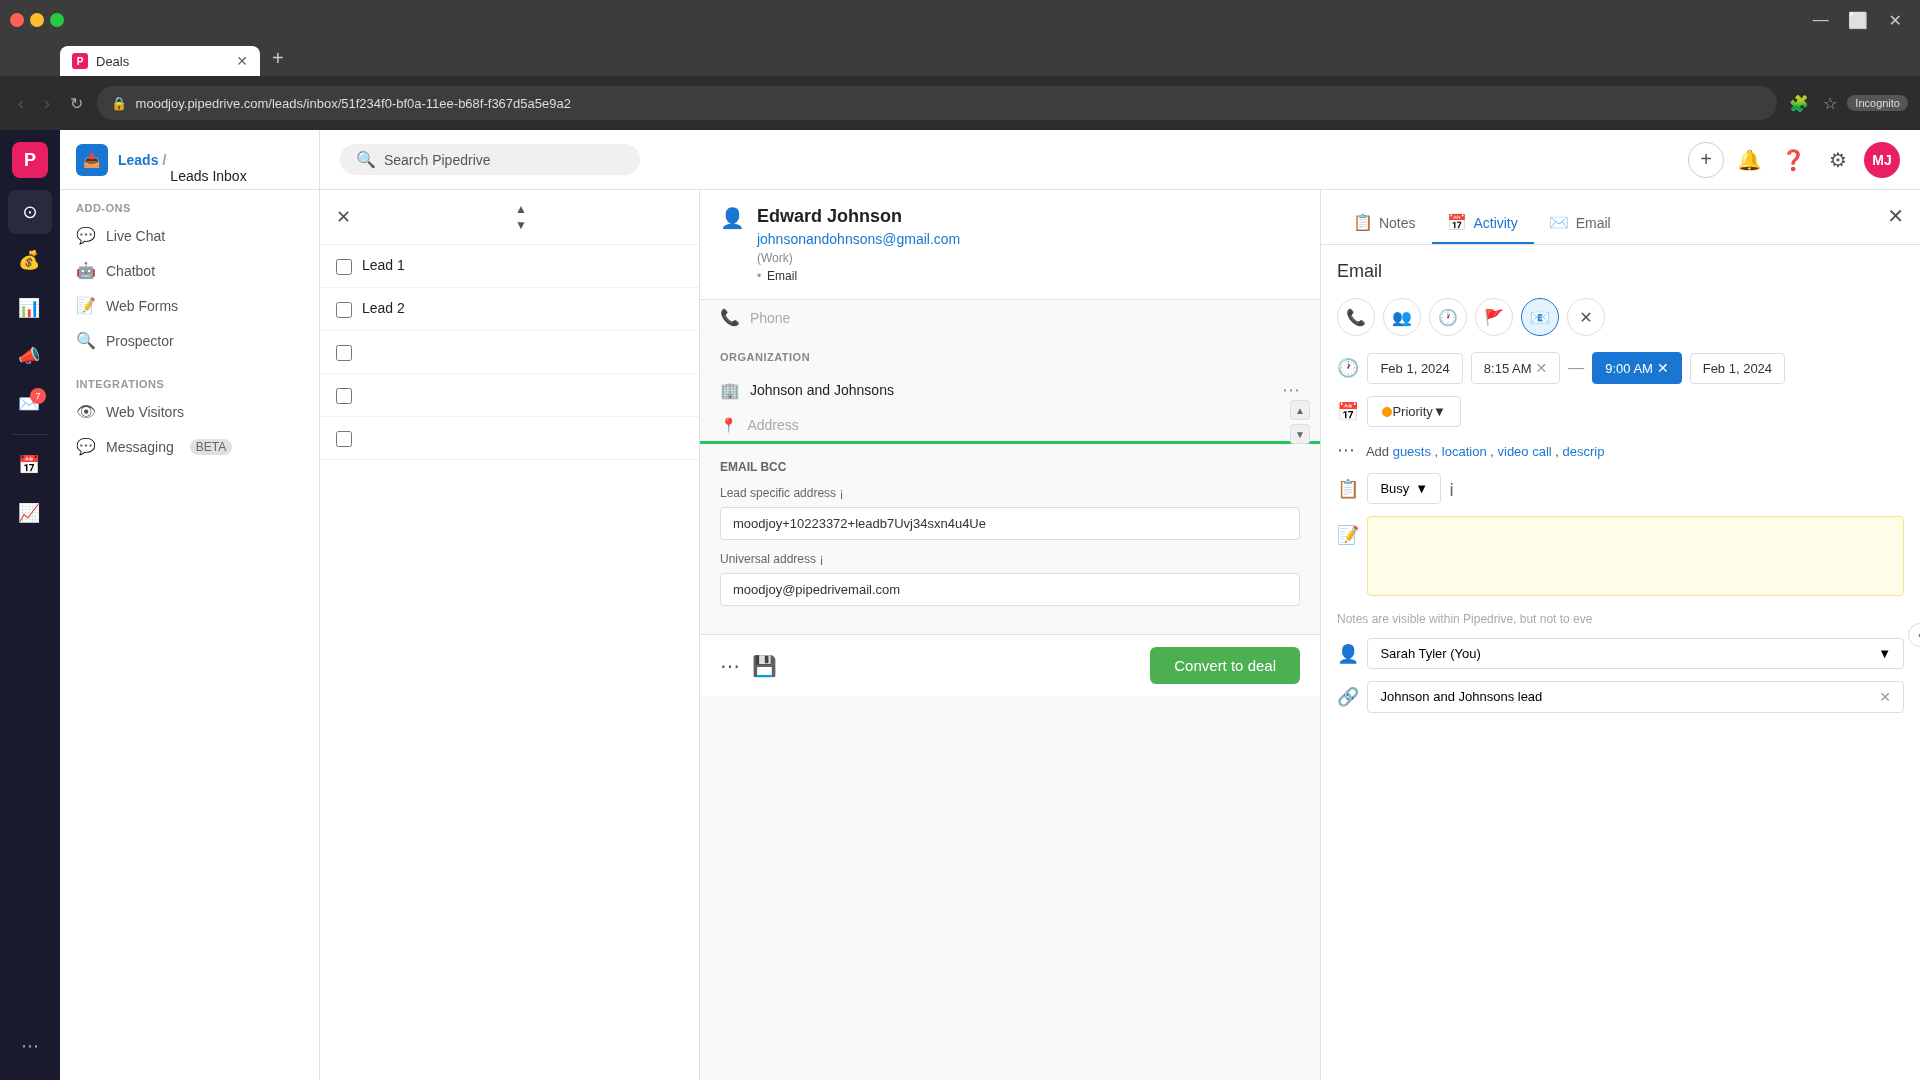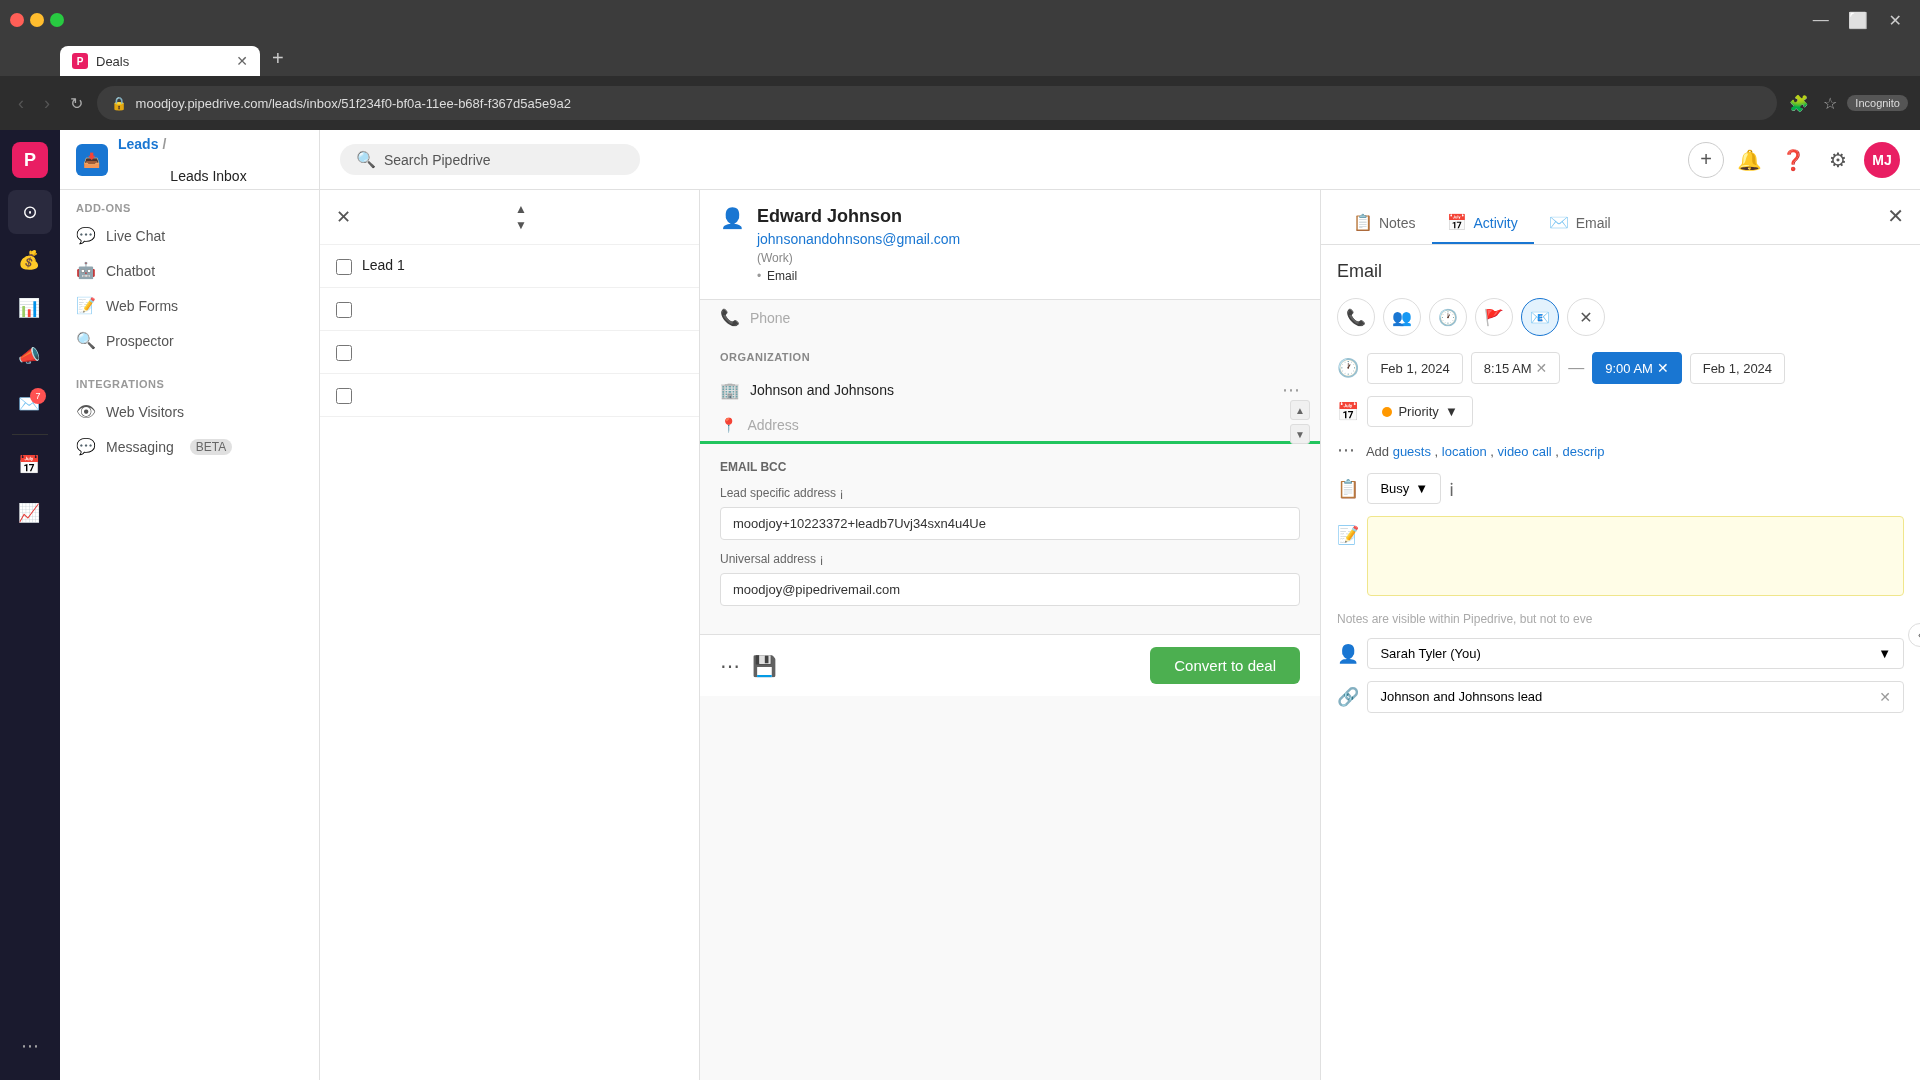--- a/index.html
+++ b/index.html
@@ -164,21 +164,21 @@
 
     
     .sidebar {
       width: 260px;
       background: #fff;
       border-right: 1px solid #e0e0e0;
       display: flex;
       flex-direction: column;
     }
     .breadcrumb {
-      display: flex; gap: 4px; font-size: 14px; color: #555;
+      display: flex; align-items: center; gap: 4px; font-size: 14px; color: #555;
     }
     .breadcrumb-link { color: #1976d2; cursor: pointer; }
     .breadcrumb-sep { color: #999; }
     .breadcrumb-current { color: #222; font-weight: 500; margin-top: 32px; }
     .search-bar-wrapper {
       display: flex; align-items: center;
       background: #f0f0f0; border-radius: 20px;
       padding: 6px 16px; gap: 8px; min-width: 300px;
     }
     .search-input-fake {
@@ -388,21 +388,21 @@
     }
     .time-clear-btn { background: none; border: none; color: #999; cursor: pointer; font-size: 14px; }
     .datetime-dash { color: #999; font-size: 16px; }
 
     .priority-row {
       display: flex; align-items: center; gap: 8px; margin-bottom: 12px;
     }
     .priority-btn {
       padding: 7px 14px; border: 1px solid #ddd; border-radius: 4px;
       font-size: 13px; background: #fff; cursor: pointer; color: #333;
-      display: flex; align-items: center; gap: 6px;
+      display: flex; align-items: center; 
     }
     .priority-dot { width: 10px; height: 10px; border-radius: 50%; background: #ff9800; }
 
     .add-fields-row { color: #555; font-size: 13px; margin-bottom: 12px; }
     .add-fields-link { color: #1976d2; cursor: pointer; }
 
     .busy-row { display: flex; align-items: center; gap: 8px; margin-bottom: 12px; }
     .busy-select {
       padding: 7px 12px; border: 1px solid #ddd; border-radius: 4px;
       font-size: 13px; background: #fff; cursor: pointer;
@@ -594,20 +594,26 @@
           <div style="display:flex;flex-direction:column;gap:2px;flex:1;">
             <button style="background:none;border:none;font-size:12px;cursor:pointer;color:#555;">▲</button>
             <button style="background:none;border:none;font-size:12px;cursor:pointer;color:#555;">▼</button>
           </div>
         </div>
 
         <div class="lead-item">
           <input type="checkbox" class="lead-checkbox" style="">
           <div class="lead-item-content">
             <div class="lead-item-name">Lead 1</div>
+          </div>
+        </div>
+        <div class="lead-item">
+          <input type="checkbox" class="lead-checkbox" style="">
+          <div class="lead-item-content">
+            <div class="lead-item-name">Lead 2</div>
           </div>
         </div>
         <div class="lead-item">
           <input type="checkbox" class="lead-checkbox" style="">
         </div>
         <div class="lead-item">
           <input type="checkbox" class="lead-checkbox" style="">
         </div>
         <div class="lead-item">
           <input type="checkbox" class="lead-checkbox" style="">

